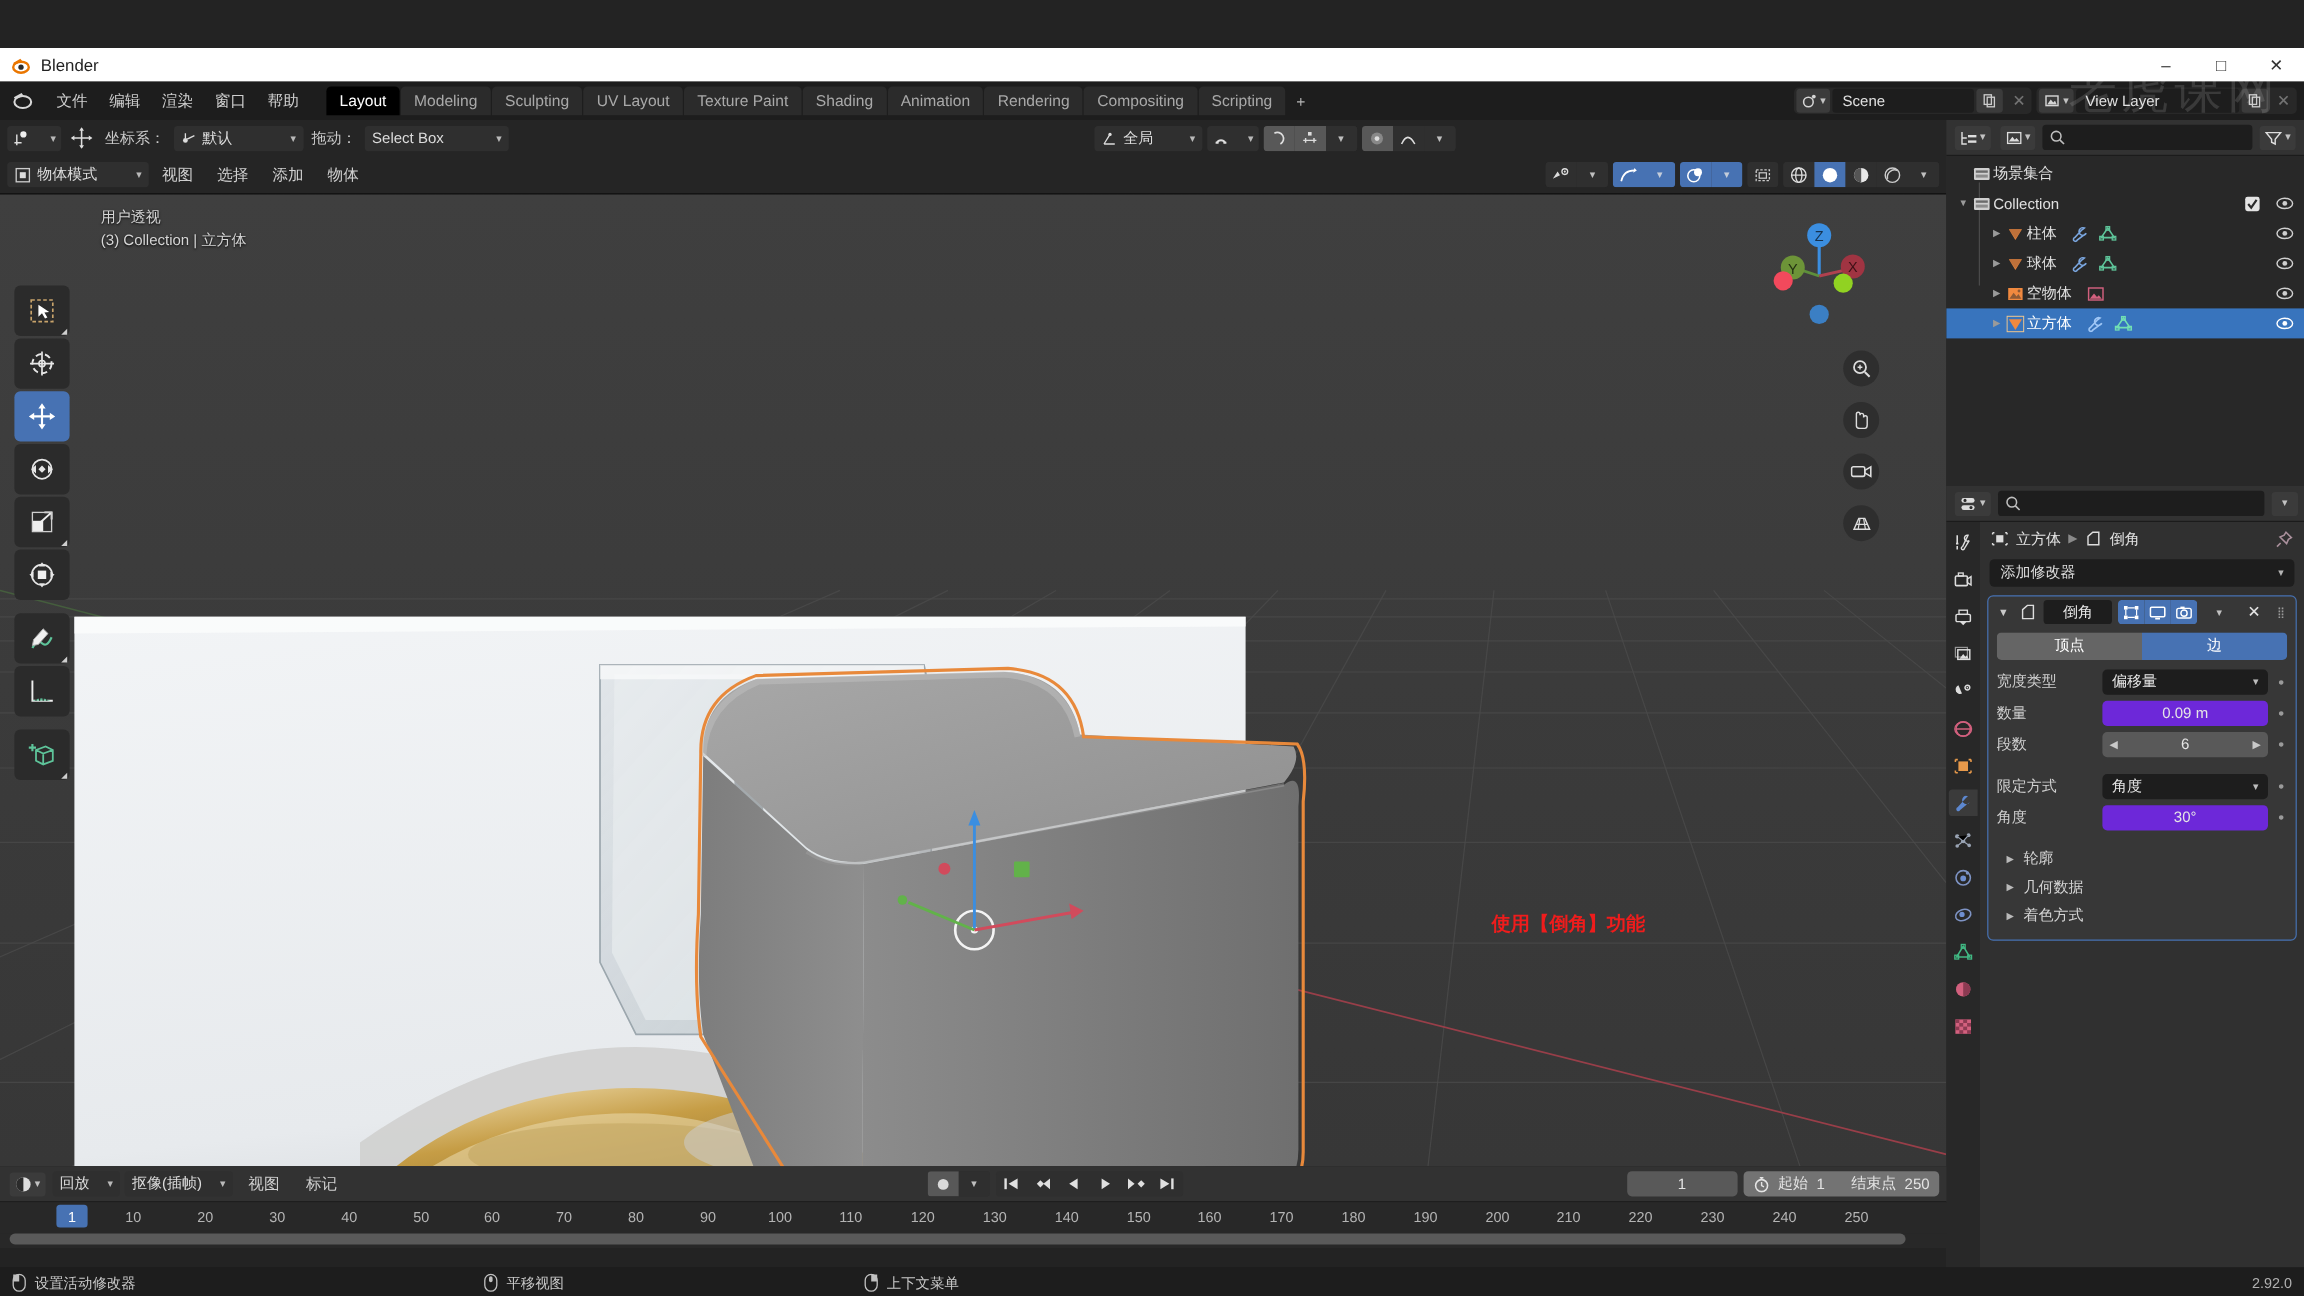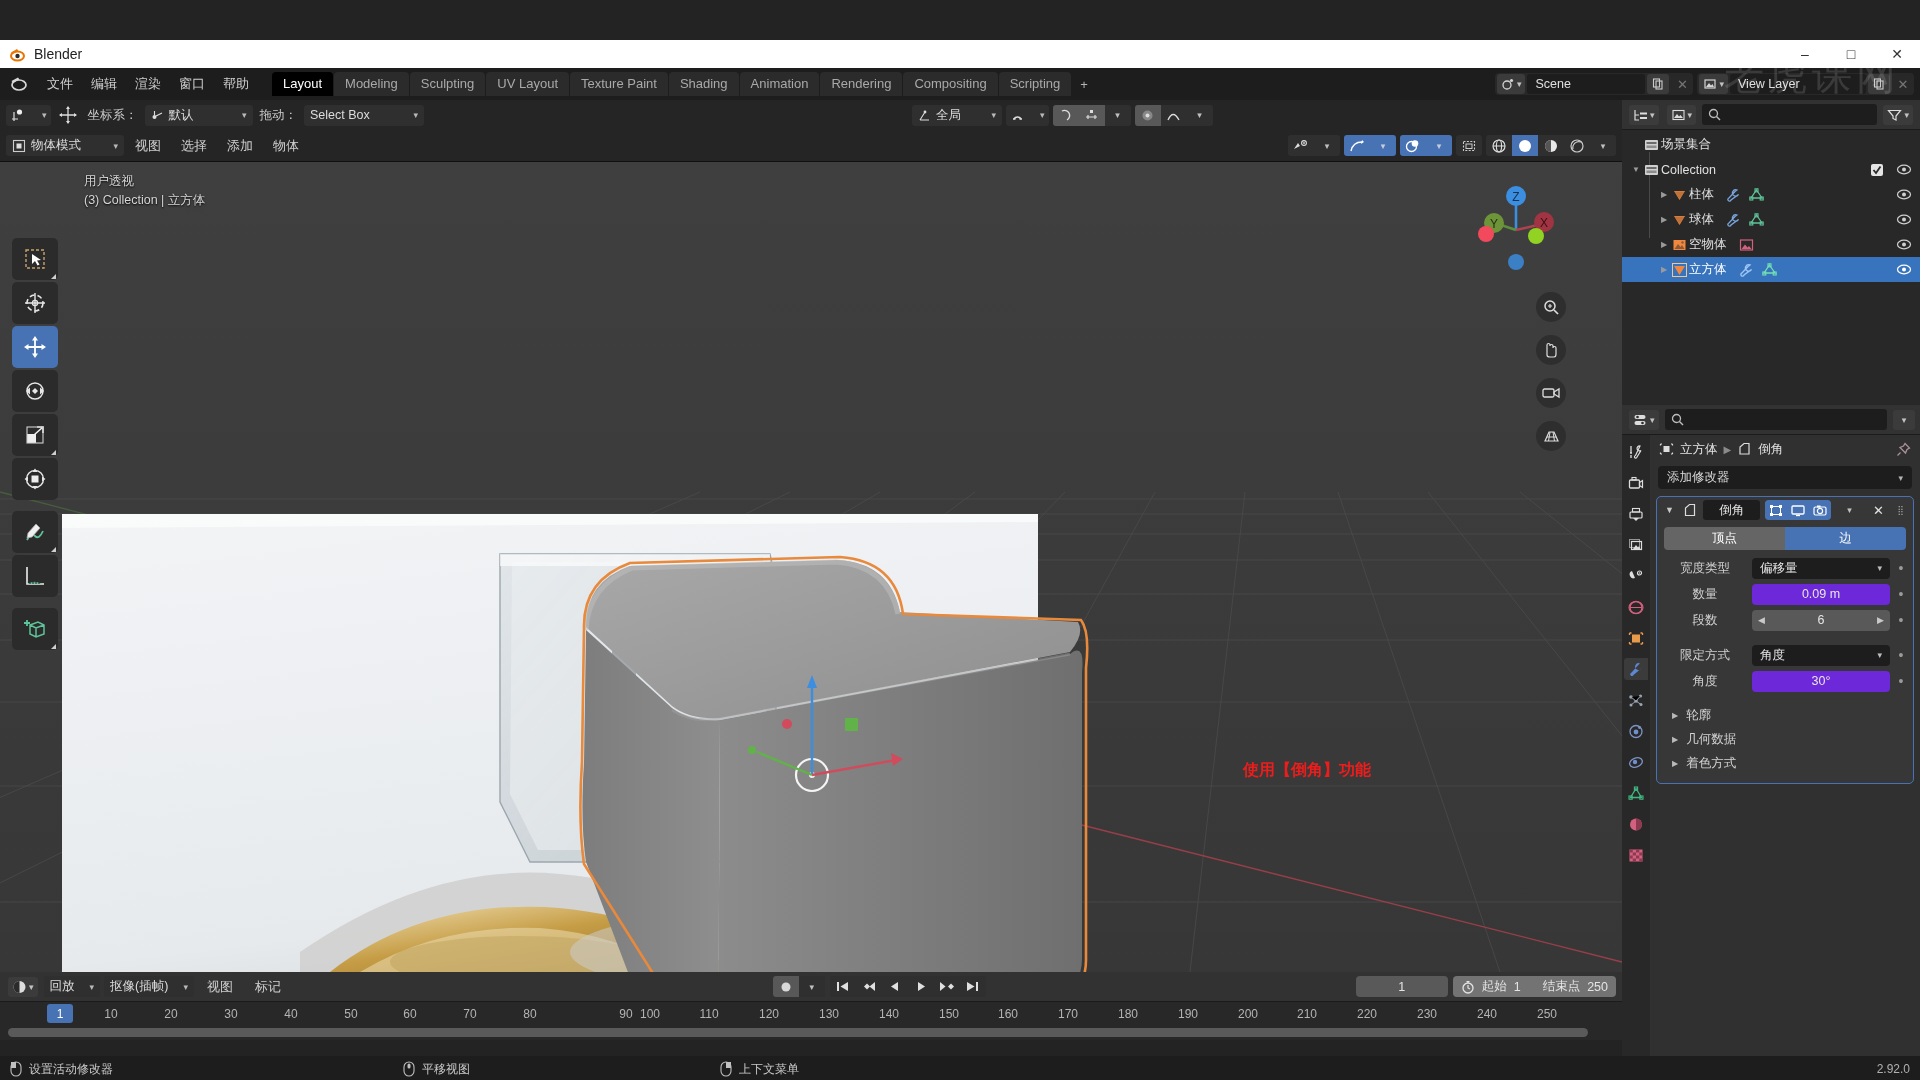--- a/index.html
+++ b/index.html
@@ -165,21 +165,21 @@
   .mod-toggle { width:22px; height:20px; display:flex; align-items:center; justify-content:center;
                 background:#4772b3; }
   .mod-toggle:first-of-type { border-radius:3px 0 0 3px; }
   .mt-group { display:flex; border-radius:3px; overflow:hidden; }
   .mt-group .mod-toggle:last-child { border-radius:0 3px 3px 0; }
   .seg { display:flex; margin:4px 7px 7px; height:23px; border-radius:4px; overflow:hidden; }
   .seg > div { flex:1; display:flex; align-items:center; justify-content:center; font-size:12.5px; }
   .seg .a { background:#656565; color:#fff; }
   .seg .b { background:#4772b3; color:#fff; }
   .prow { display:flex; align-items:center; height:22px; margin:0 7px 4px; gap:6px; }
-  .prow .plbl { width:82px; text-align:center; font-size:12.5px; color:#cfcfcf; white-space:nowrap; }
+  .prow .plbl { width:82px; text-align:left; font-size:12.5px; color:#cfcfcf; white-space:nowrap; }
   .pval {
     flex:1; height:21px; border-radius:4px; display:flex; align-items:center;
     padding:0 8px; font-size:12.5px; color:#e6e6e6;
   }
   .pval.dark { background:#1d1d1d; }
   .pval.mid  { background:#6d28d9; justify-content:center; }
   .pval.spin { background:#595959; justify-content:space-between; padding:0 6px; }
   .pval.spin .ctr { flex:1; text-align:center; }
   .pval .chev { margin-left:auto; }
   .dot { width:10px; text-align:center; color:#9a9a9a; font-size:14px; line-height:1; }
@@ -1278,21 +1278,21 @@
     <div class="tl-ruler">
       <div class="playhead" style="left:60px">1</div>
       <div class="tick" style="left:111px">10</div>
       <div class="tick" style="left:171px">20</div>
       <div class="tick" style="left:231px">30</div>
       <div class="tick" style="left:291px">40</div>
       <div class="tick" style="left:351px">50</div>
       <div class="tick" style="left:410px">60</div>
       <div class="tick" style="left:470px">70</div>
       <div class="tick" style="left:530px">80</div>
-      <div class="tick" style="left:626px">90</div>
+      <div class="tick" style="left:590px">90</div>
       <div class="tick" style="left:650px">100</div>
       <div class="tick" style="left:709px">110</div>
       <div class="tick" style="left:769px">120</div>
       <div class="tick" style="left:829px">130</div>
       <div class="tick" style="left:889px">140</div>
       <div class="tick" style="left:949px">150</div>
       <div class="tick" style="left:1008px">160</div>
       <div class="tick" style="left:1068px">170</div>
       <div class="tick" style="left:1128px">180</div>
       <div class="tick" style="left:1188px">190</div>

